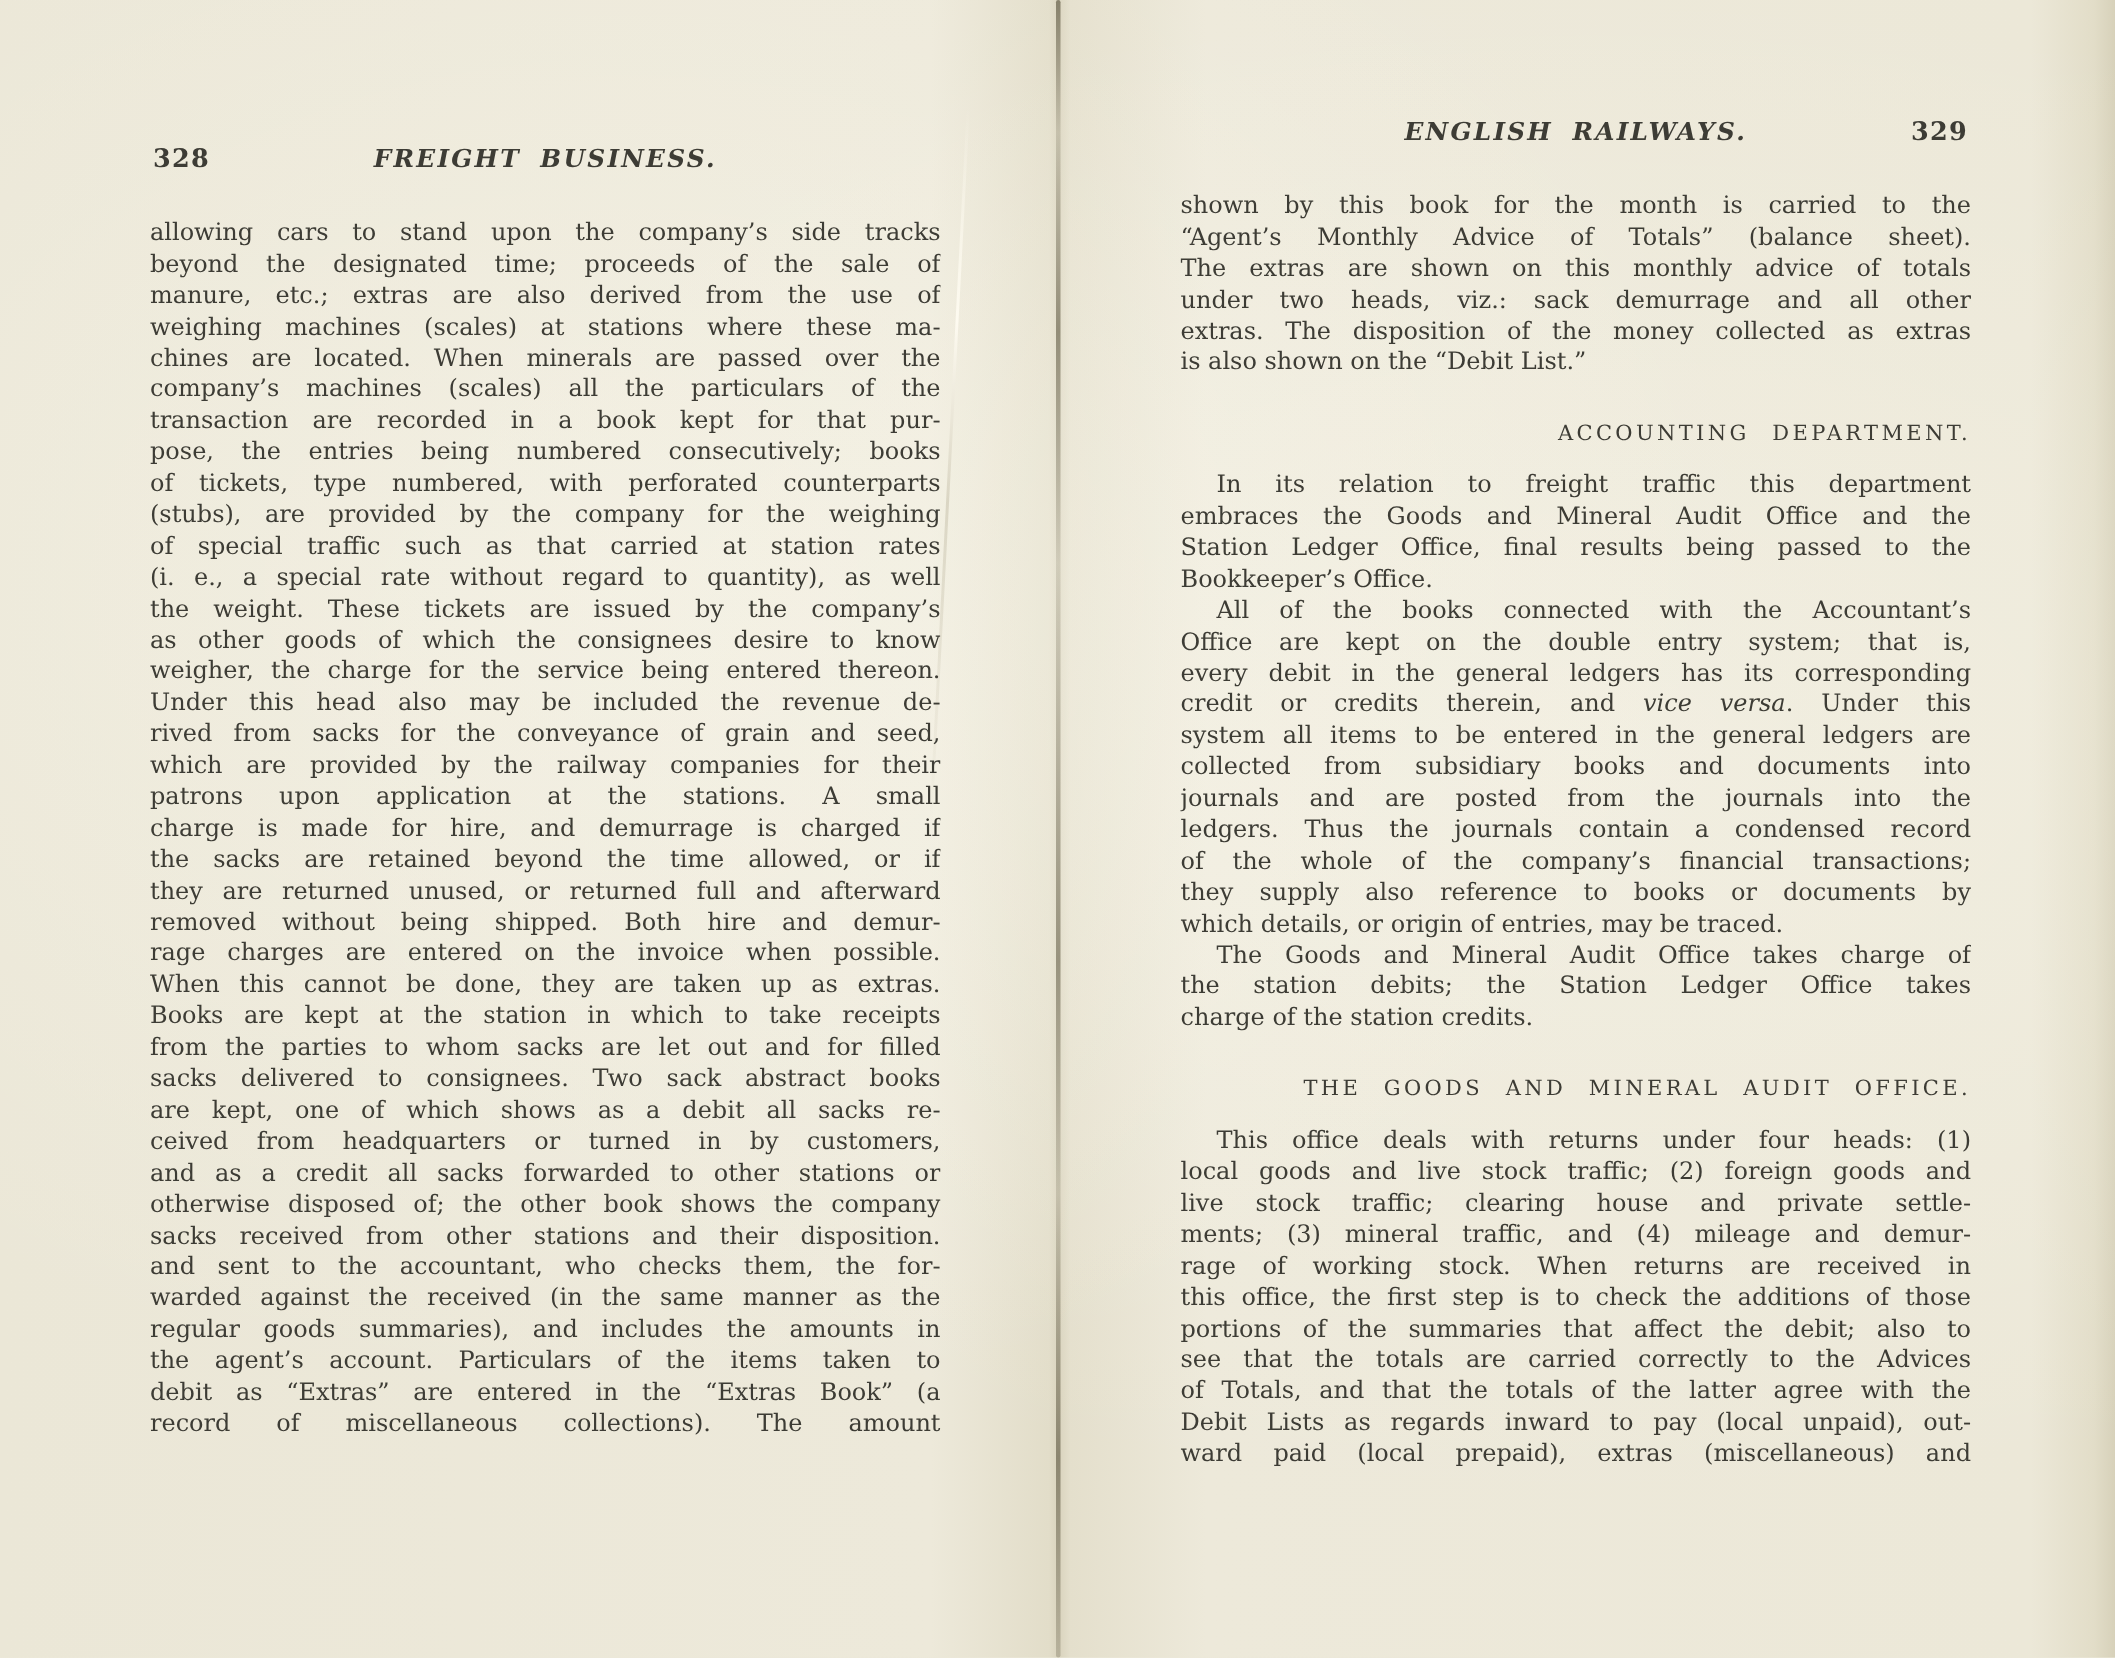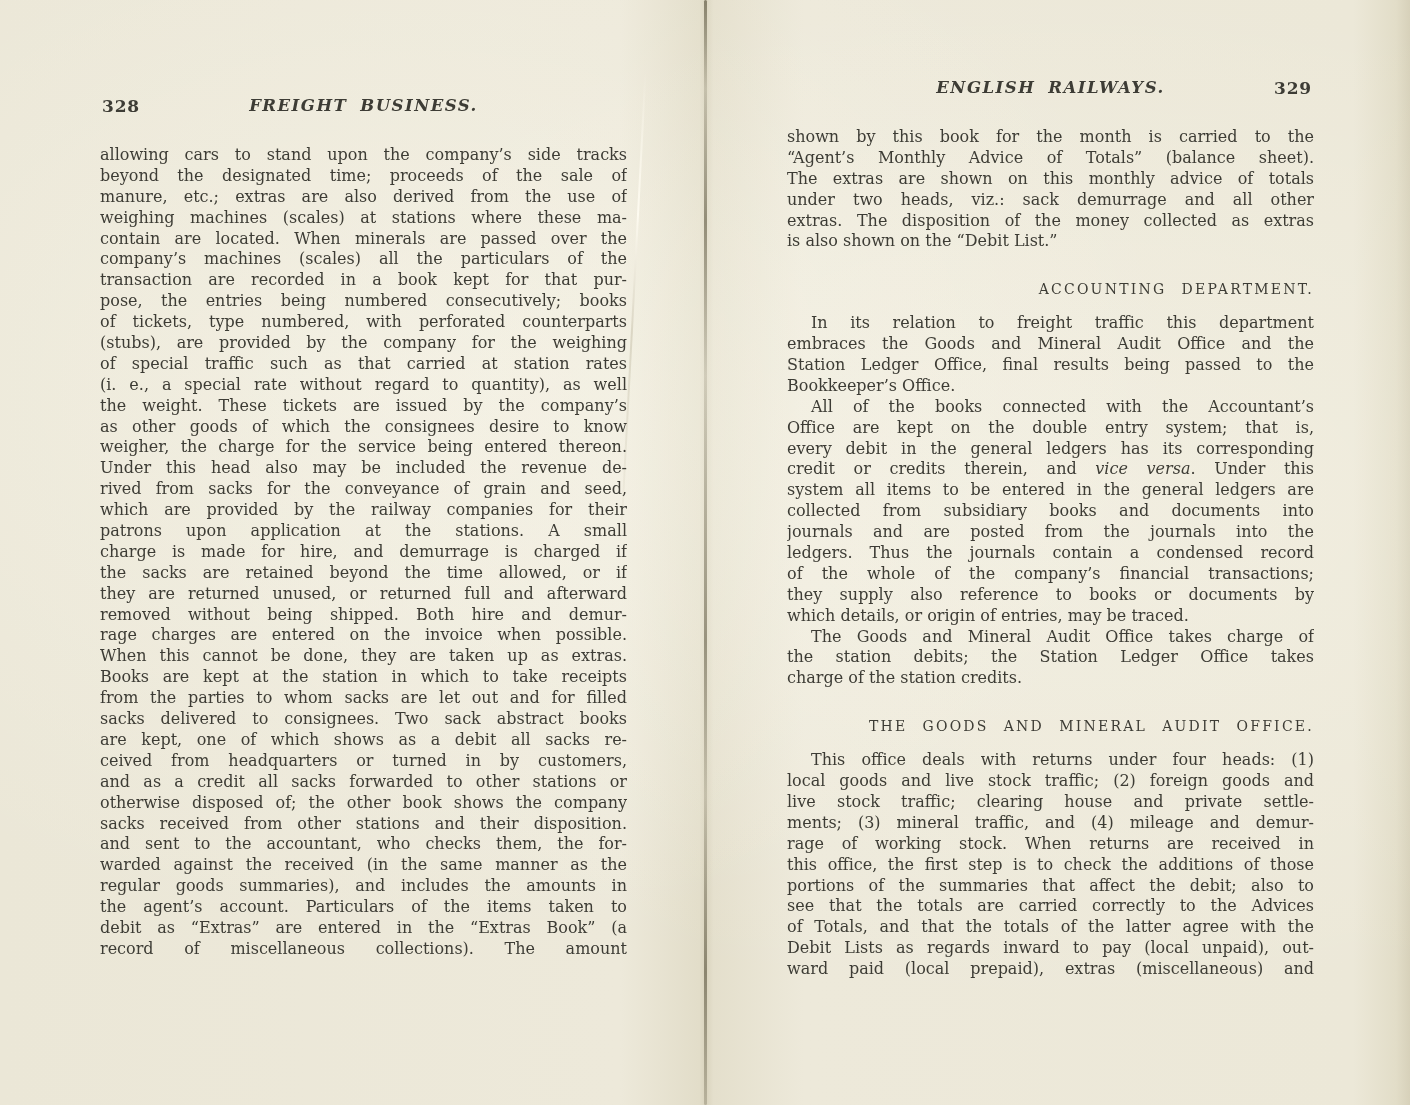--- a/index.html
+++ b/index.html
@@ -80,21 +80,21 @@
       <div class="page-header">
         <span class="page-number">328</span>
         <span class="running-head">FREIGHT BUSINESS.</span>
       </div>
       <div class="body-text">
           <div class="para">
             <div class="line">allowing cars to stand upon the company’s side tracks</div>
             <div class="line">beyond the designated time; proceeds of the sale of</div>
             <div class="line">manure, etc.; extras are also derived from the use of</div>
             <div class="line">weighing machines (scales) at stations where these ma-</div>
-            <div class="line">contain are located.  When minerals are passed over the</div>
+            <div class="line">chines are located.  When minerals are passed over the</div>
             <div class="line">company’s machines (scales) all the particulars of the</div>
             <div class="line">transaction are recorded in a book kept for that pur-</div>
             <div class="line">pose, the entries being numbered consecutively; books</div>
             <div class="line">of tickets, type numbered, with perforated counterparts</div>
             <div class="line">(stubs), are provided by the company for the weighing</div>
             <div class="line">of special traffic such as that carried at station rates</div>
             <div class="line">(i. e., a special rate without regard to quantity), as well</div>
             <div class="line">the weight.  These tickets are issued by the company’s</div>
             <div class="line">as other goods of which the consignees desire to know</div>
             <div class="line">weigher, the charge for the service being entered thereon.</div>

